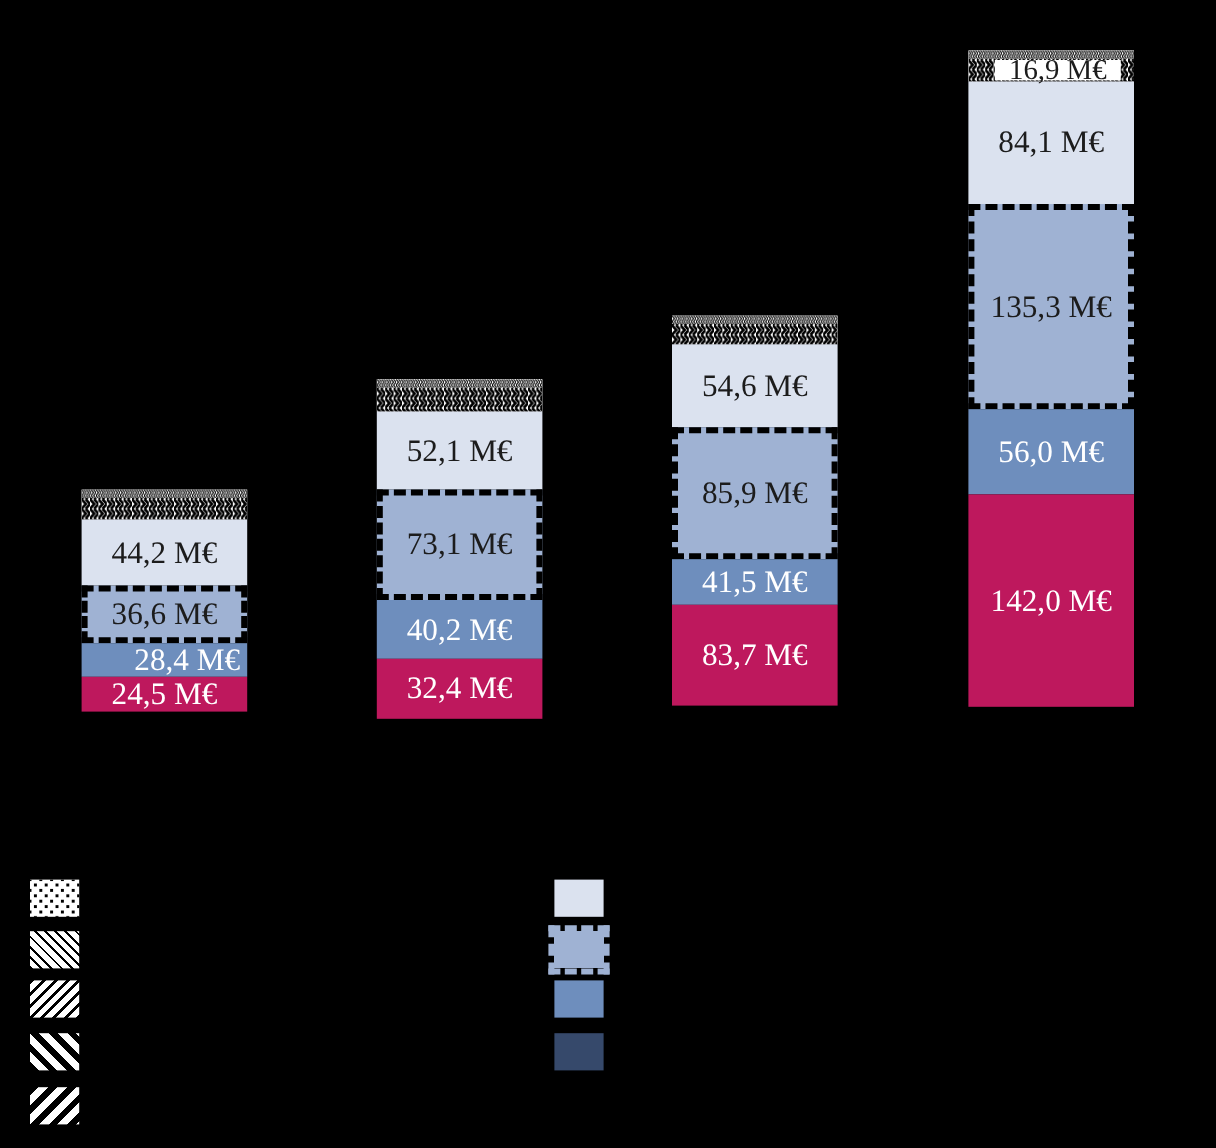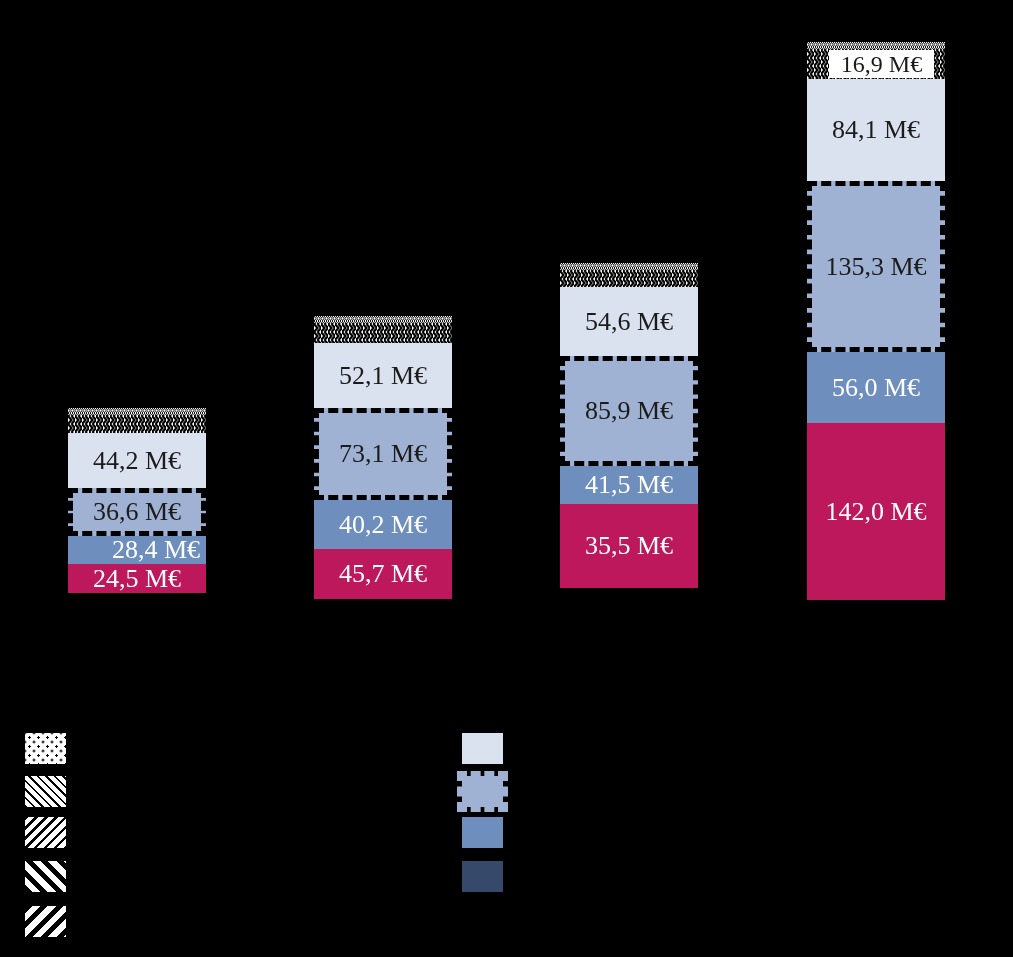--- a/index.html
+++ b/index.html
@@ -90,47 +90,47 @@
     <div class="seg seg-light" style="height:65px;">
       <span class="seg-label txt-dark">52,1 M€</span>
     </div>
     <div class="seg seg-dotted" style="height:92px;">
       <span class="seg-label txt-dark">73,1 M€</span>
     </div>
     <div class="seg seg-medium" style="height:49px;">
       <span class="seg-label txt-light">40,2 M€</span>
     </div>
     <div class="seg seg-dark" style="height:50px;">
-      <span class="seg-label txt-light">45,7 M€</span>
+      <span class="seg-label txt-light">32,4 M€</span>
     </div>
   </div>
 
   <div class="bar" style="left:560px;top:263px;">
     <div class="seg seg-cap" style="height:24px;">
       <svg class="cap-svg">
         <rect x="0" y="0" width="100%" height="7" fill="url(#chevFine)"></rect>
         <rect x="0" y="7" width="100%" height="100%" fill="url(#chevBig)"></rect>
       </svg>
     </div>
     <div class="seg seg-light" style="height:69px;">
       <span class="seg-label txt-dark">54,6 M€</span>
     </div>
     <div class="seg seg-dotted" style="height:110px;">
       <span class="seg-label txt-dark">85,9 M€</span>
     </div>
     <div class="seg seg-medium" style="height:38px;">
       <span class="seg-label txt-light">41,5 M€</span>
     </div>
     <div class="seg seg-dark" style="height:84px;">
-      <span class="seg-label txt-light">35,5 M€</span>
+      <span class="seg-label txt-light">83,7 M€</span>
     </div>
   </div>
 
   <div class="bar" style="left:807px;top:42px;">
-    <div class="seg seg-cap" style="height:37px;">
+    <div class="seg seg-cap" style="height:26px;">
       <svg class="cap-svg">
         <rect x="0" y="0" width="100%" height="7" fill="url(#chevFine)"></rect>
         <rect x="0" y="7" width="100%" height="100%" fill="url(#chevBig)"></rect>
       </svg>
       <div class="cap-label-box">
         <span class="seg-label txt-dark">16,9 M€</span>
       </div>
     </div>
     <div class="seg seg-light" style="height:102px;">
       <span class="seg-label txt-dark">84,1 M€</span>

